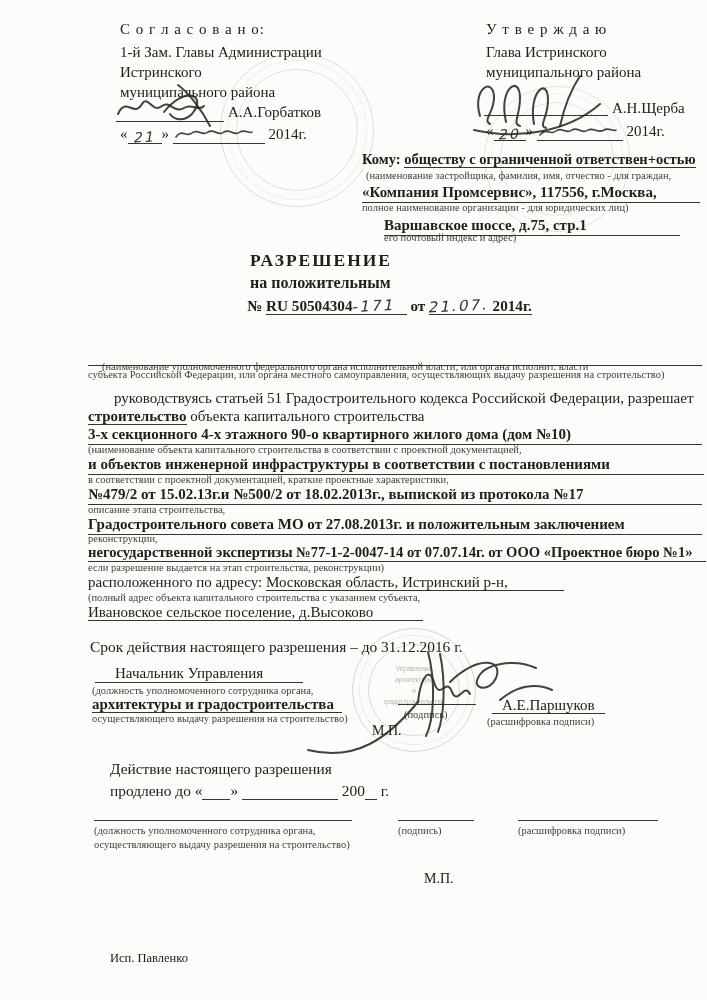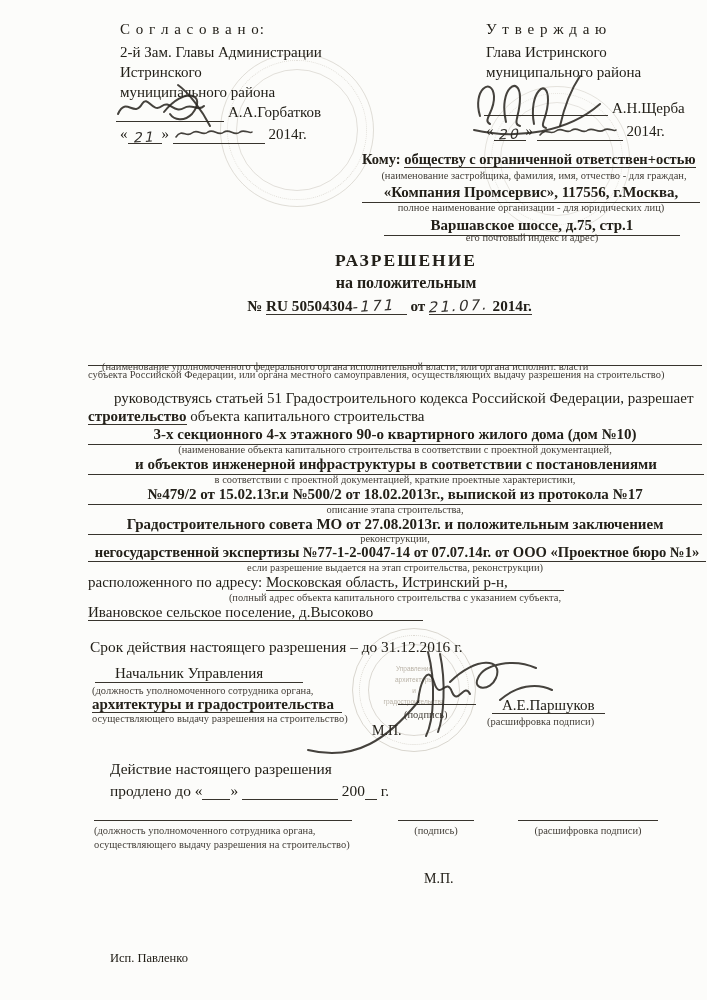--- a/index.html
+++ b/index.html
@@ -8,21 +8,21 @@
     position: relative;
     width: 707px; height: 1000px;
     background: #fcfcfa;
     font-family: "Liberation Serif", "DejaVu Serif", serif;
     color: #232019;
     overflow: hidden;
   }
   .abs { position: absolute; }
   .t  { font-size: 15px; line-height: 1.25; }
   .b  { font-weight: 700; text-align: right; }
-  .c  { text-align: center; }
+  .c  { text-align: left; }
   .sm { font-size: 10.5px; color: #45403a; line-height: 1.3; }
   .ul { border-bottom: 1.2px solid #38342d; }
   .ol { border-top: 1.2px solid #38342d; }
   .hw {
     font-family: "DejaVu Sans", sans-serif;
     display: inline-block;
     transform: skewX(-14deg) rotate(-3deg);
     color: #33302c; letter-spacing: 2px; font-weight: 400;
   }
   .blank { display: inline-block; border-bottom: 1.2px solid #38342d; height: 16px; vertical-align: bottom; }
@@ -52,21 +52,21 @@
   <div class="stamp" style="left:352px;top:628px;width:124px;height:124px;opacity:.62">
     <div class="ring-dots"></div>
     <div class="ring-in"></div>
     <div class="stamp-txt" style="top:36px">Управление</div>
     <div class="stamp-txt" style="top:47px">архитектуры</div>
     <div class="stamp-txt" style="top:58px">и</div>
     <div class="stamp-txt" style="top:69px">градостроительства</div>
   </div>
 
   <div class="abs t" style="left:120px;top:20px;letter-spacing:1px">С о г л а с о в а н о:</div>
-  <div class="abs t" style="left:120px;top:43px">2-й Зам. Главы Администрации</div>
+  <div class="abs t" style="left:120px;top:43px">1-й Зам. Главы Администрации</div>
   <div class="abs t" style="left:120px;top:63px">Истринского</div>
   <div class="abs t" style="left:120px;top:83px">муниципального района</div>
   <div class="abs" style="left:116px;top:104px;width:108px;height:18px;border-bottom:1.3px solid #38342d"></div>
   <div class="abs t" style="left:228px;top:103px">А.А.Горбатков</div>
   <div class="abs t" style="left:120px;top:125px">
     <span>«</span><span class="blank" style="width:34px;text-align:center"><span class="hw" style="font-size:14px">21</span></span><span>»</span>
     <span class="blank" style="width:92px"></span>
     <span>2014г.</span>
   </div>
 

